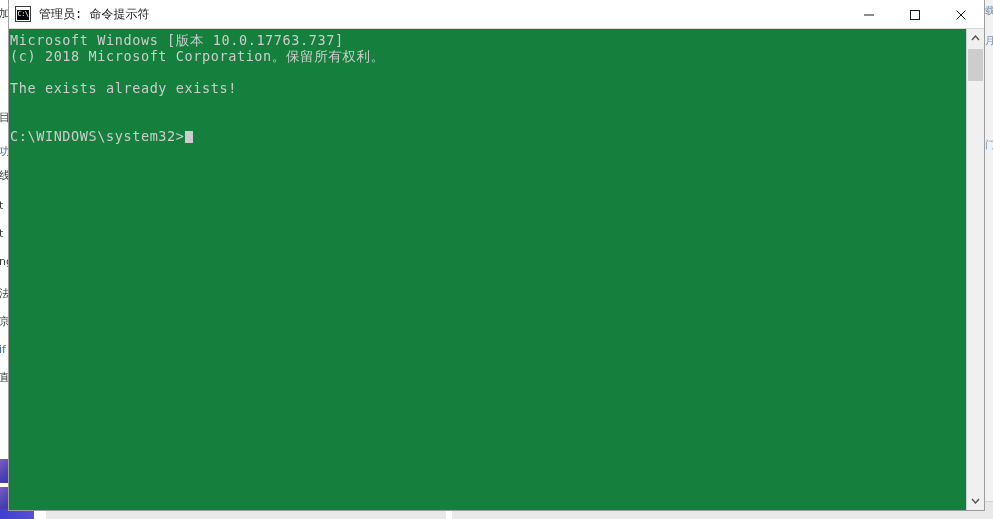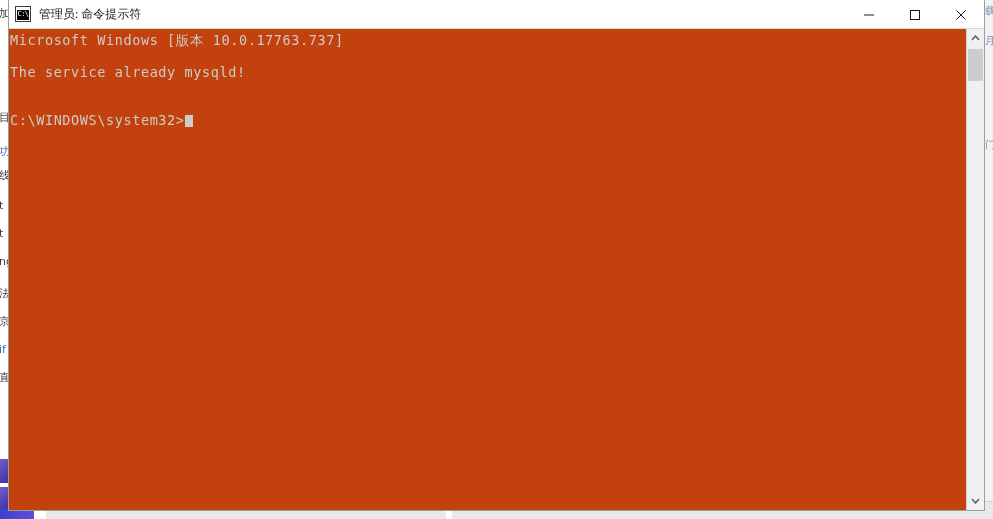--- a/index.html
+++ b/index.html
@@ -143,21 +143,21 @@
     left: 1px; top: 2px;
     width: 12px; height: 11px;
     color: #ffffff;
     font-family: "DejaVu Sans Mono", monospace;
     font-size: 7px;
     line-height: 11px;
     text-align: center;
     letter-spacing: -0.5px;
   }
   .title-text {
-    font-family: Liberation Serif, serif;
+    font-family: Liberation Mono, monospace;
     font-size: 12px;
     color: #1a1a1a;
     white-space: nowrap;
     text-align: center;
   }
   .win-controls {
     position: absolute;
     right: 0; top: 0;
     height: 29px;
     display: flex;
@@ -172,21 +172,21 @@
   }
   .win-btn svg { display: block; }
 
   
   .console-body {
     position: absolute;
     left: 0;
     top: 29px;
     right: 18px;
     bottom: 0;
-    background: #c2410c;
+    background: #15803d;
     overflow: hidden;
     padding: 3px 0 0 1px;
     box-sizing: border-box;
   }
   .cline {
     font-family: "DejaVu Sans Mono", "Liberation Mono", monospace;
     font-size: 13.5px;
     line-height: 16px;
     color: #cccccc;
     white-space: pre;
@@ -293,22 +293,23 @@
           <svg width="12" height="12" viewBox="0 0 12 12">
             <line x1="1.5" y1="1.5" x2="10.5" y2="10.5" stroke="#1a1a1a" stroke-width="1"></line>
             <line x1="10.5" y1="1.5" x2="1.5" y2="10.5" stroke="#1a1a1a" stroke-width="1"></line>
           </svg>
         </div>
       </div>
     </div>
 
     <div class="console-body" id="console-body">
         <div class="cline">Microsoft Windows [版本 10.0.17763.737]</div>
+        <div class="cline">(c) 2018 Microsoft Corporation。保留所有权利。</div>
         <div class="cline blank"> </div>
-        <div class="cline">The service already mysqld!</div>
+        <div class="cline">The exists already exists!</div>
         <div class="cline blank"> </div>
         <div class="cline blank"> </div>
         <div class="cline">C:\WINDOWS\system32&gt;<span class="cursor-block"></span></div>
       </div>
 
     <div class="console-scrollbar">
       <div class="sb-arrow up">
         <svg width="9" height="6" viewBox="0 0 9 6">
           <polyline points="1,5 4.5,1 8,5" fill="none" stroke="#555" stroke-width="1.4"></polyline>
         </svg>

